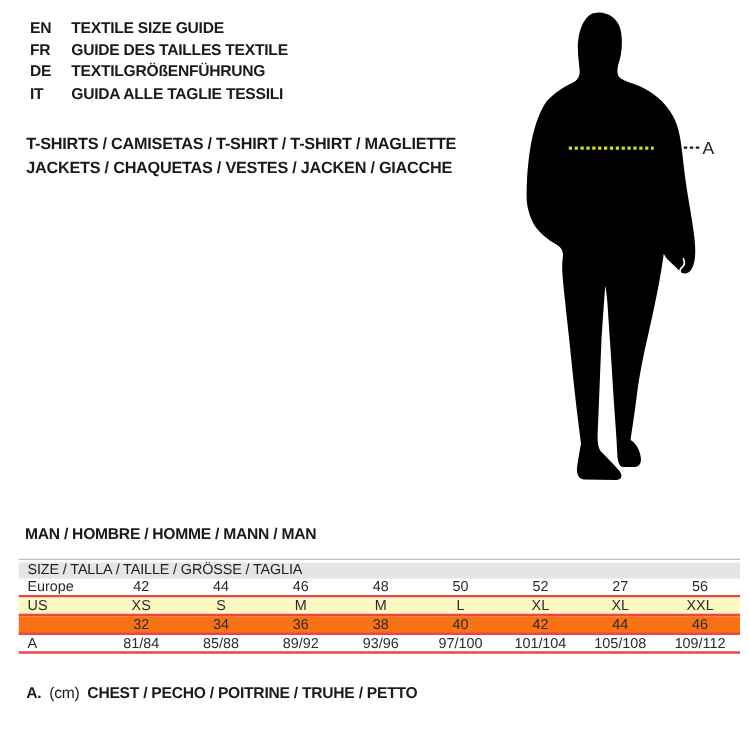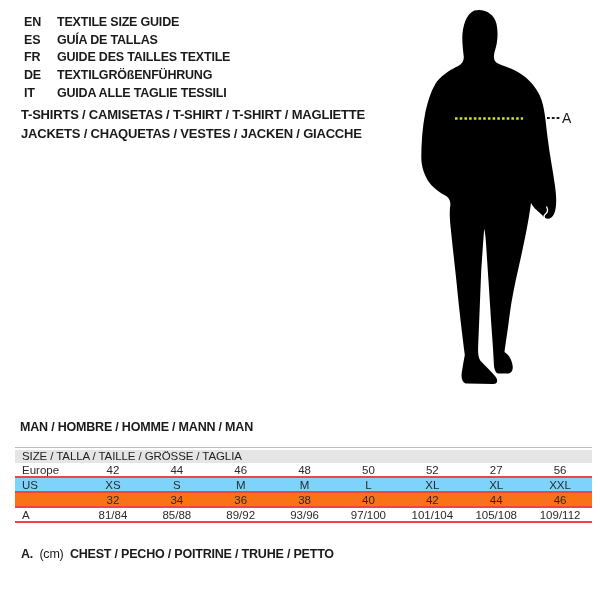--- a/index.html
+++ b/index.html
@@ -36,24 +36,20 @@
 </style>
 </head>
 <body>
 
 <div class="canvas">
 
   <div class="lang-block" id="langList">
       <div class="lang-row">
         <span class="lang-code">EN</span>
         <span class="lang-text">TEXTILE SIZE GUIDE</span>
-      </div>
-      <div class="lang-row">
-        <span class="lang-code">ES</span>
-        <span class="lang-text">GUÍA DE TALLAS</span>
       </div>
       <div class="lang-row">
         <span class="lang-code">FR</span>
         <span class="lang-text">GUIDE DES TAILLES TEXTILE</span>
       </div>
       <div class="lang-row">
         <span class="lang-code">DE</span>
         <span class="lang-text">TEXTILGRÖßENFÜHRUNG</span>
       </div>
       <div class="lang-row">
@@ -128,21 +124,21 @@
           <span class="t-label">Europe</span>
           <span class="t-cell">42</span>
           <span class="t-cell">44</span>
           <span class="t-cell">46</span>
           <span class="t-cell">48</span>
           <span class="t-cell">50</span>
           <span class="t-cell">52</span>
           <span class="t-cell">27</span>
           <span class="t-cell">56</span>
         </div>
-        <div class="t-row" style="background: #7dd3fc;">
+        <div class="t-row" style="background: #fef9c3;">
           <span class="t-label">US</span>
           <span class="t-cell">XS</span>
           <span class="t-cell">S</span>
           <span class="t-cell">M</span>
           <span class="t-cell">M</span>
           <span class="t-cell">L</span>
           <span class="t-cell">XL</span>
           <span class="t-cell">XL</span>
           <span class="t-cell">XXL</span>
         </div>

